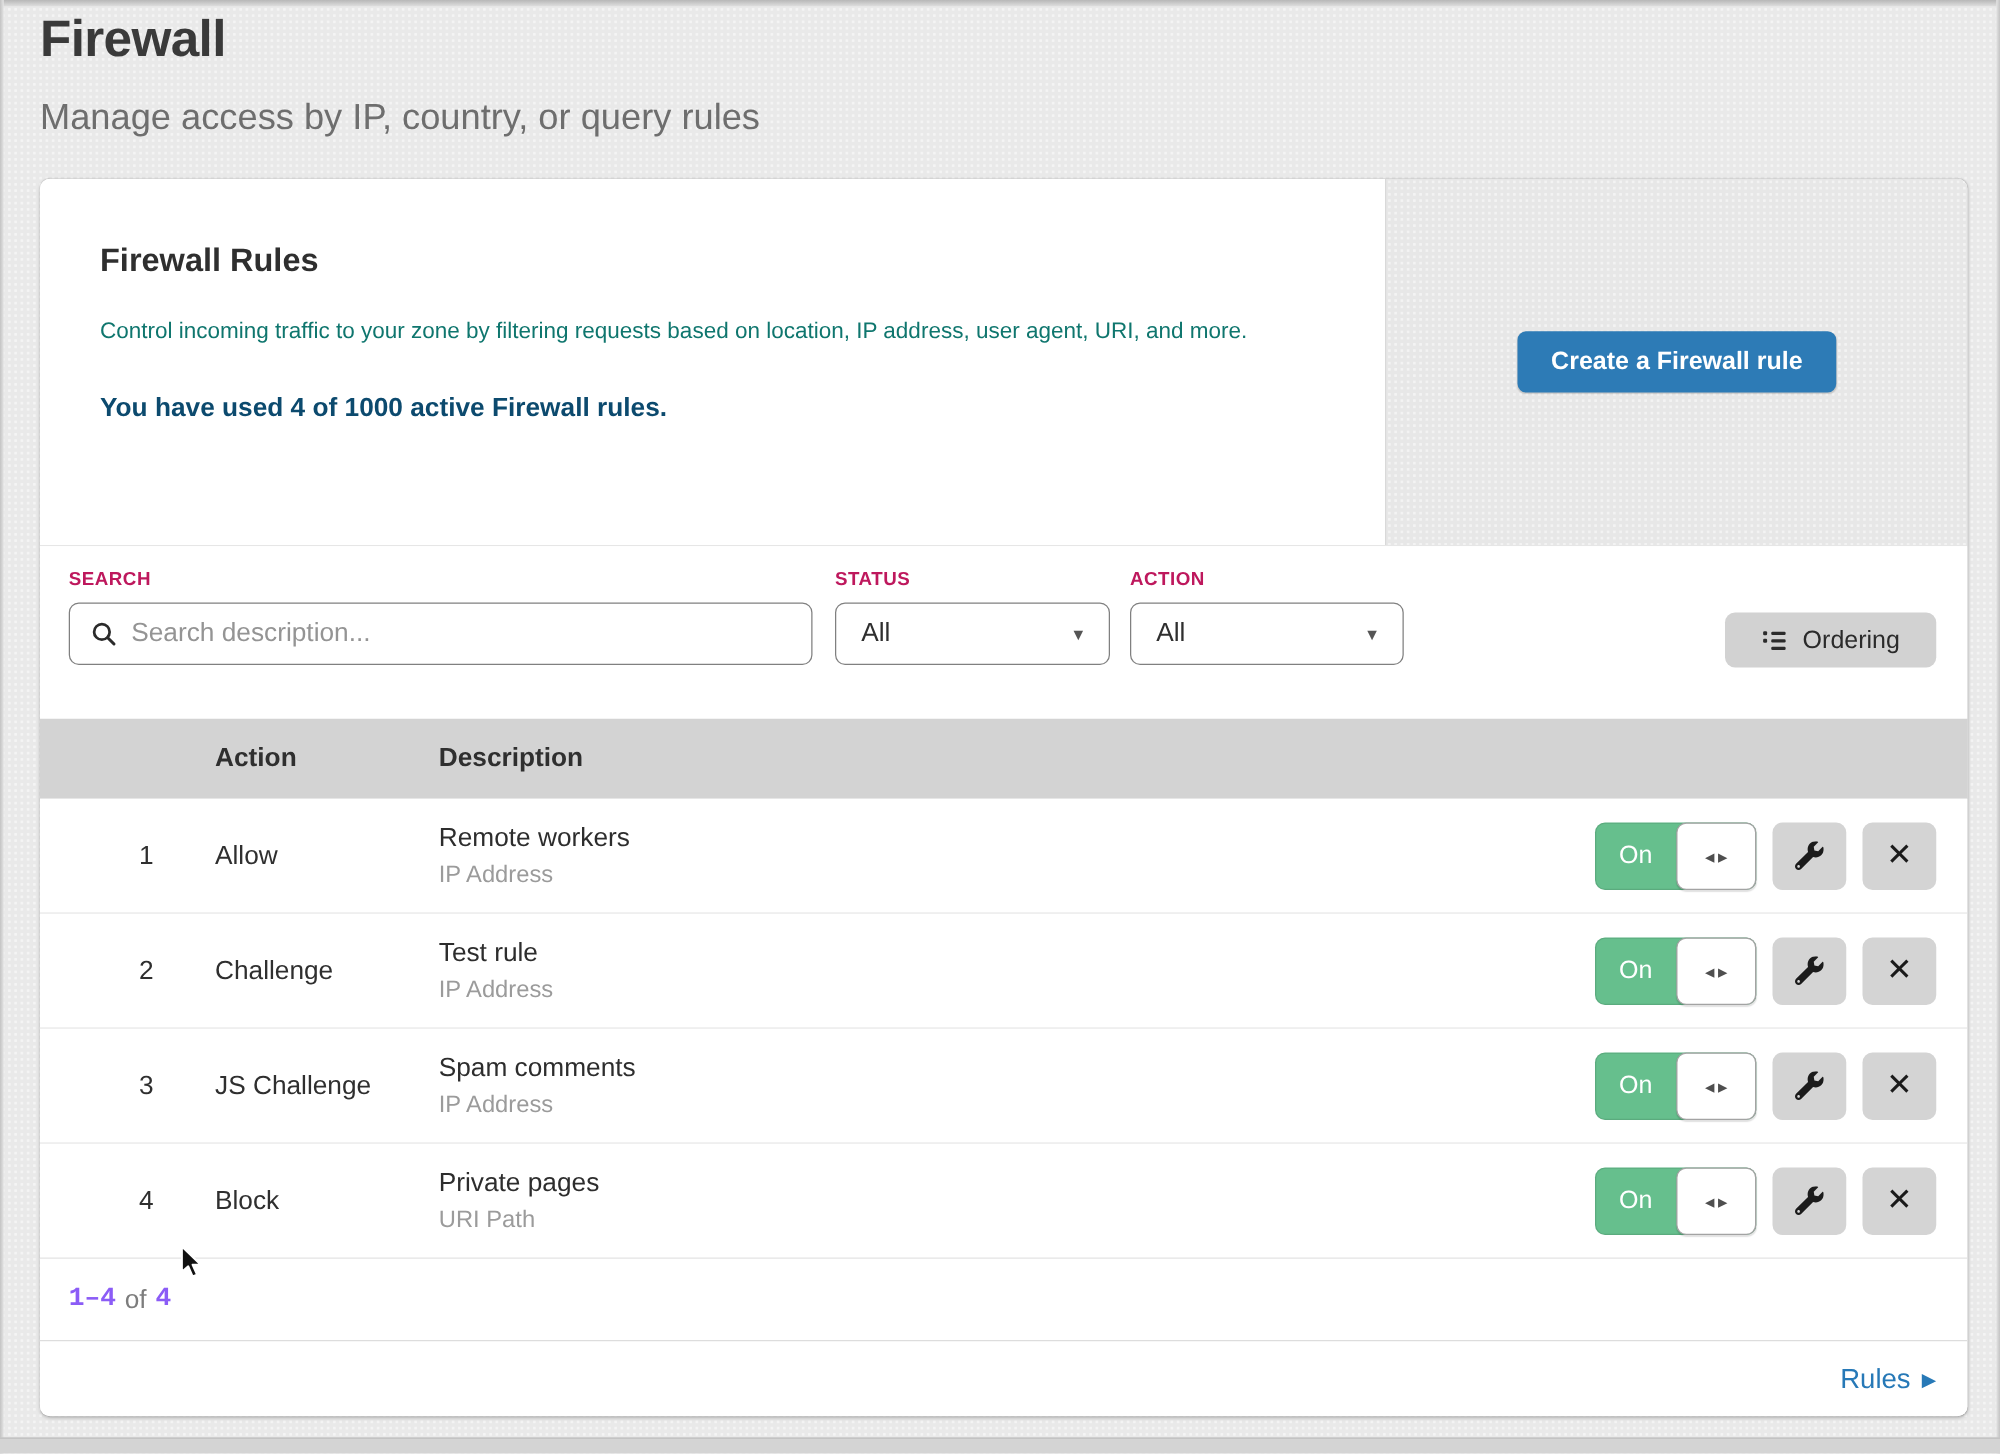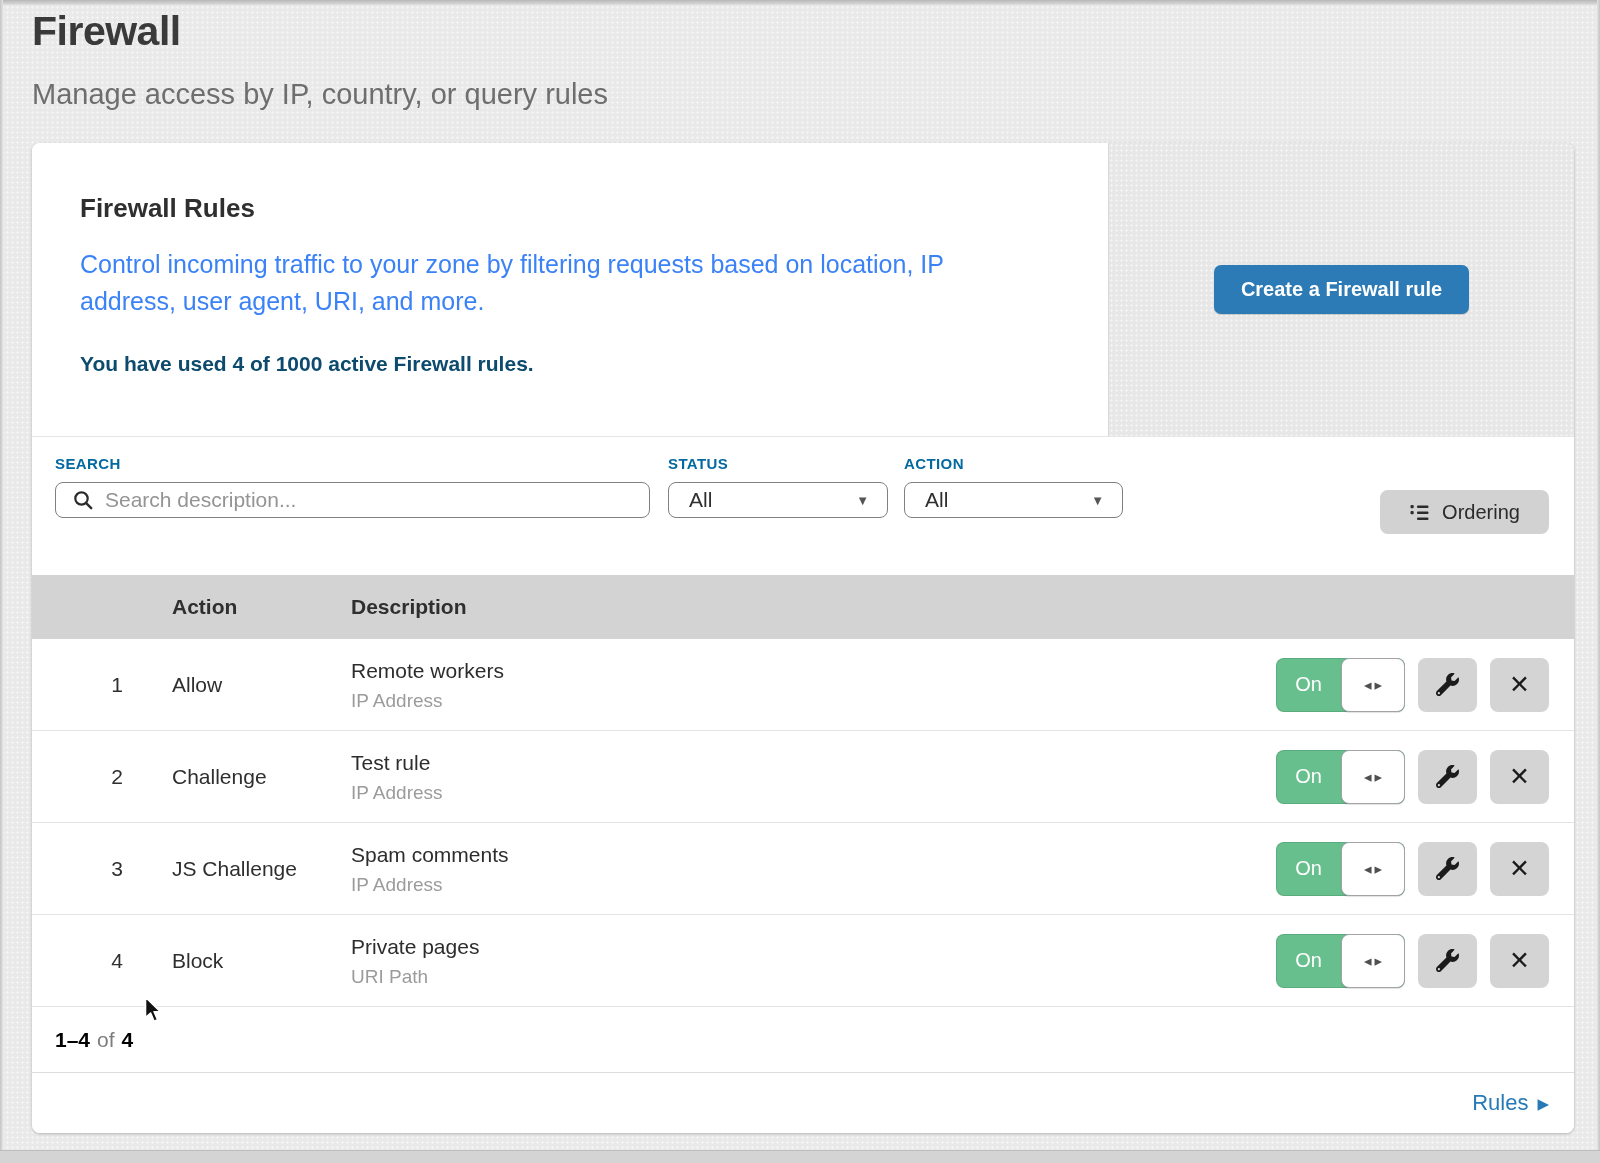--- a/index.html
+++ b/index.html
@@ -23,42 +23,42 @@
   .card{
     position:absolute;left:32px;top:143px;width:1542px;height:990px;
     background:#fff;border-radius:8px;overflow:hidden;
     box-shadow:0 1px 3px rgba(0,0,0,.22), 0 0 1px rgba(0,0,0,.15);
   }
 
   
   .card-header{display:flex;height:294px;border-bottom:1px solid #e6e6e6;box-sizing:border-box;}
   .header-left{width:1076px;box-sizing:border-box;padding:50px 40px 0 48px;background:#fff;}
   .rules-heading{font-size:26px;font-weight:700;color:#2f2f2f;margin:0 0 22px 0;}
-  .rules-desc{font-size:25px;line-height:37px;color:#3b82f6;max-width:950px;}
+  .rules-desc{font-size:18px;line-height:37px;color:#0f766e;max-width:950px;}
   .rules-usage{font-size:21px;font-weight:700;color:#0c4a6e;margin-top:32px;}
   .header-right{
     flex:1;border-left:1px solid #d9d9d9;display:flex;align-items:center;justify-content:center;
     background-color:#e7e7e7;
     background-image:radial-gradient(rgba(255,255,255,.5) 1px, transparent 1.3px);
     background-size:5px 5px;
   }
   .create-btn{
     background:#2d7bb6;color:#fff;border:none;border-radius:7px;
     font-family:Liberation Sans, sans-serif;font-size:20px;font-weight:600;
     padding:13px 27px;cursor:pointer;box-shadow:0 1px 1px rgba(0,0,0,.15);
   }
 
   
   .filters{position:relative;height:138px;background:#fff;}
-  .filter-label{font-size:15px;font-weight:700;color:#0369a1;letter-spacing:.4px;}
+  .filter-label{font-size:15px;font-weight:700;color:#be185d;letter-spacing:.4px;}
   .search-group{position:absolute;left:23px;top:18px;}
   .status-group{position:absolute;left:636px;top:18px;}
   .action-group{position:absolute;left:872px;top:18px;}
   .field-box{
-    margin-top:10px;height:36px;border:1px solid #808080;border-radius:8px;background:#fff;
+    margin-top:10px;height:50px;border:1px solid #808080;border-radius:8px;background:#fff;
     box-sizing:border-box;display:flex;align-items:center;
   }
   .search-box{width:595px;padding:0 14px 0 17px;gap:10px;}
   .search-box input{
     border:none;outline:none;flex:1;font-family:inherit;font-size:21px;color:#333;background:transparent;
   }
   .search-box input::placeholder{color:#949494;}
   .select-box{justify-content:space-between;padding:0 18px 0 20px;font-size:21px;color:#2f2f2f;cursor:pointer;}
   .status-group .select-box{width:220px;}
   .action-group .select-box{width:219px;}
@@ -92,21 +92,21 @@
   }
   .toggle-arrows{font-size:15px;color:#4f4f4f;letter-spacing:3px;text-indent:3px;}
   .icon-btn{
     width:59px;height:54px;margin-left:13px;background:#d4d4d4;border:none;border-radius:8px;
     display:flex;align-items:center;justify-content:center;cursor:pointer;font-family:inherit;
   }
   .x-glyph{font-size:25px;font-weight:700;color:#1a1a1a;line-height:1;}
 
   
   .pagination{height:65px;display:flex;align-items:center;padding-left:23px;font-size:21px;background:#fff;}
-  .pg-range,.pg-total{font-weight:700;color:#000000;}
+  .pg-range,.pg-total{font-weight:700;color:#8b5cf6;font-family:Liberation Mono, monospace;}
   .pg-of{color:#7d7d7d;margin:0 7px;}
   .card-footer{height:61px;border-top:1px solid #dddddd;box-sizing:border-box;display:flex;align-items:center;justify-content:flex-end;padding-right:25px;background:#fff;}
   .help-link{display:flex;align-items:center;gap:9px;color:#2779b7;font-size:22px;text-decoration:none;cursor:pointer;}
   .help-arrow{font-size:15px;padding-top:2px;}
 
   .cursor{position:absolute;left:144px;top:996px;z-index:50;pointer-events:none;}
 </style>
 </head>
 <body>
 

